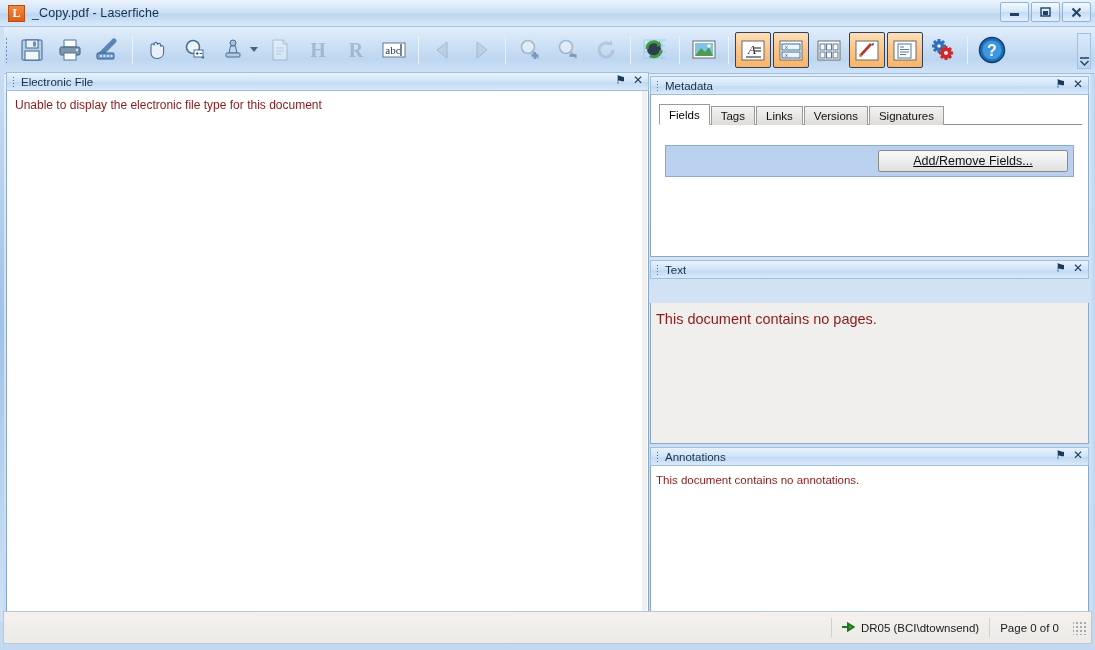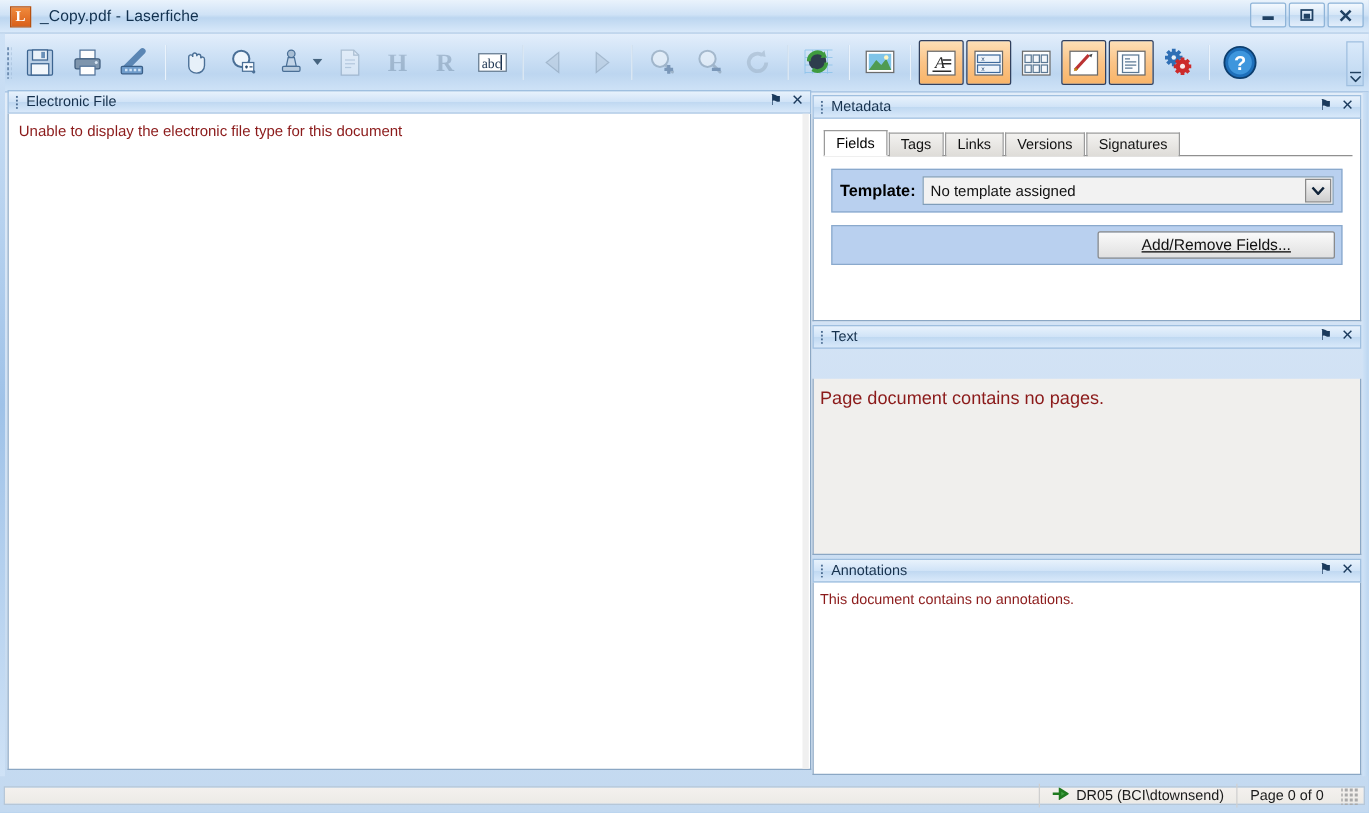--- a/index.html
+++ b/index.html
@@ -169,21 +169,21 @@
   .anno-panel { flex: 1; display: flex; flex-direction: column; margin-top: 3px; }
   .anno-body {
     flex: 1; background: #ffffff;
     border: 1px solid #8ba7c4; border-top: none;
     padding: 8px 5px;
   }
   .msg-sm { color: #8b1a1a; font-size: 11.5px; }
 
   
   .statusbar {
-    position: absolute; left: 3px; bottom: 6px; width: 1089px; height: 15px;
+    position: absolute; left: 3px; bottom: 6px; width: 1089px; height: 33px;
     background: linear-gradient(180deg,#f4f1ee,#eceae6);
     border: 1px solid #b6c7d8;
     display: flex; align-items: center; justify-content: flex-end;
     font-size: 11.5px; color: #1a1a1a;
   }
   .sb-cell { display: flex; align-items: center; height: 19px; padding: 0 10px;
              border-left: 1px solid #cfcfcf; gap: 6px; }
   .sb-grip { width: 14px; height: 14px; margin-right: 4px; margin-left: 4px;
              background-image: radial-gradient(#a9a9a9 42%, transparent 43%);
              background-size: 4px 4px; background-position: 2px 4px; }
@@ -513,49 +513,38 @@
       </div>
       <div class="meta-body">
         <div class="tabstrip">
           <div class="tab active">Fields</div>
           <div class="tab">Tags</div>
           <div class="tab">Links</div>
           <div class="tab">Versions</div>
           <div class="tab">Signatures</div>
         </div>
         <div class="tmpl-wrap">
-          <div class="tmpl-row">
-            <div class="tmpl-label">Template:</div>
-            <div class="tmpl-select">
-              <span>No template assigned</span>
-              <span class="sel-arrow">
-                <svg width="11" height="7" viewBox="0 0 11 7">
-                    <path d="M1 1 L5.5 6 L10 1" stroke="#11243a" stroke-width="2" fill="none"></path>
-                  </svg>
-              </span>
-            </div>
-          </div>
           <div class="addrm-row">
             <div class="addrm-btn">Add/Remove Fields...</div>
           </div>
         </div>
       </div>
     </div>
 
     <div class="text-panel">
       <div class="panel-head">
         <div class="pgrip"></div>
         <div class="ptitle">Text</div>
         <div class="phead-btns">
           <span class="pin">⚑</span>
           <span class="xclose">✕</span>
         </div>
       </div>
       <div class="text-body">
-        <div class="msg-lg">Page document contains no pages.</div>
+        <div class="msg-lg">This document contains no pages.</div>
       </div>
     </div>
 
     <div class="anno-panel">
       <div class="panel-head">
         <div class="pgrip"></div>
         <div class="ptitle">Annotations</div>
         <div class="phead-btns">
           <span class="pin">⚑</span>
           <span class="xclose">✕</span>

